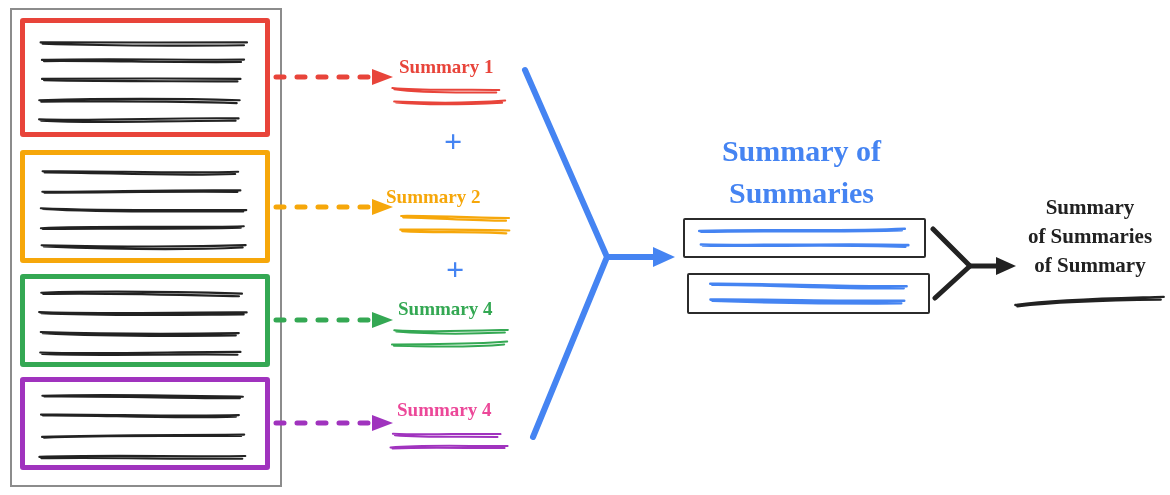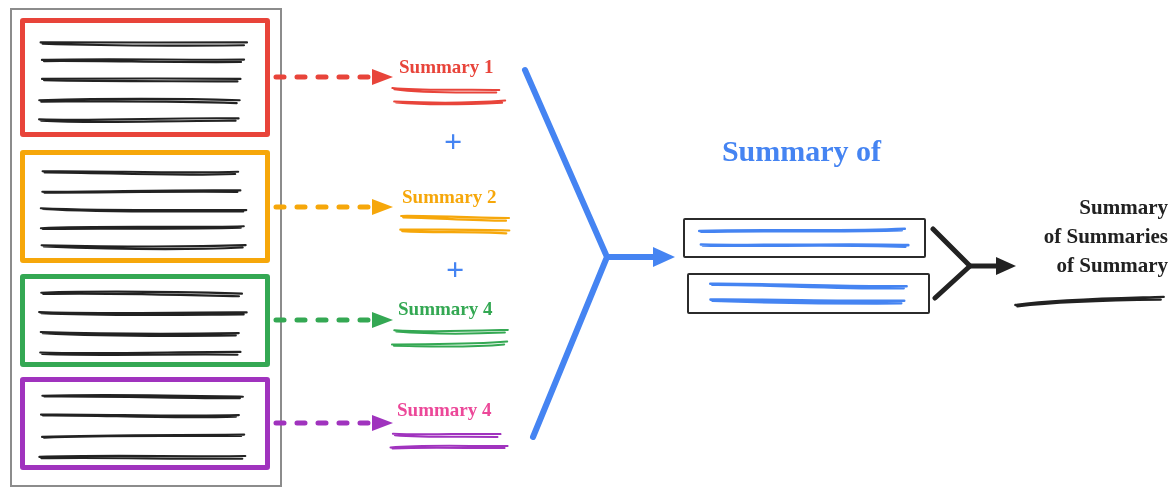--- a/index.html
+++ b/index.html
@@ -28,21 +28,21 @@
   .sum-label{font-size:19px;font-weight:700;line-height:24px;white-space:nowrap;}
   .t-red{color:#e8443a}.t-orange{color:#f6a70a}.t-green{color:#34a853}.t-purple{color:#ec4899}
   .plus{color:#4584f2;font-size:32px;font-weight:700;line-height:34px;width:60px;text-align:center;}
   
   .sos-title{width:235px;text-align:center;color:#4584f2;font-size:30px;font-weight:700;line-height:42px;}
   .sos-title span{display:block;}
   .sos-box{width:243px;background:#fff;border:2.5px solid #2b2b2b;border-radius:2px;box-sizing:border-box;}
   .sos-box svg{display:block;margin:0 auto;}
   
   .final-label{width:156px;text-align:center;color:#212121;font-size:21px;font-weight:600;line-height:29px;}
-  .final-label span{display:block;white-space:nowrap;text-align:right;}
+  .final-label span{display:block;white-space:nowrap;}
 </style>
 </head>
 <body>
 
 <div class="canvas">
 
   <div class="abs doc-frame"></div>
 
   <div class="abs doc-box b-red" style="left:20px;top:18px;height:119px;">
     <svg class="scribble" width="240" height="104" viewBox="0 0 240 104">
@@ -95,21 +95,21 @@
     <line x1="4" y1="10" x2="98" y2="10" stroke-dasharray="8 13"></line>
       <path class="head" d="M100 2 L121 10 L100 18 Z"></path>
   </svg>
 
   <div class="abs sum-label t-red" style="left:399px;top:55px;">Summary 1</div>
   <svg class="abs scribble" style="left:388px;top:82px;" width="124" height="26" viewBox="0 0 124 26">
       <path d="M4.333054889614254 6.0 C36.4 9.2 77.1 6.9 111.3 8.0M108.3 10.6 C70.7 10.2 36.4 11.6 6.333054889614254 7.3" fill="none" stroke="#e8443a" stroke-width="2" stroke-linecap="round"></path>
       <path d="M6.116475311627832 19.5 C39.4 20.9 81.7 21.2 117.2 18.6M114.2 20.8 C75.0 22.6 39.4 23.4 8.116475311627832 20.5" fill="none" stroke="#e8443a" stroke-width="2" stroke-linecap="round"></path>
     </svg>
 
-  <div class="abs sum-label t-orange" style="left:402px;top:185px;">Summary 2</div>
+  <div class="abs sum-label t-orange" style="left:386px;top:185px;">Summary 2</div>
   <svg class="abs scribble" style="left:396px;top:209px;" width="120" height="28" viewBox="0 0 120 28">
       <path d="M5.177227757022356 7.0 C37.5 6.6 78.5 9.0 113.0 9.0M110.0 11.7 C72.0 11.2 37.5 8.8 7.177227757022356 8.3" fill="none" stroke="#f6a70a" stroke-width="2.2" stroke-linecap="round"></path>
       <path d="M4.287021881568721 20.7 C37.0 20.5 78.4 20.1 113.3 21.5M110.3 24.3 C71.9 21.9 37.0 24.2 6.287021881568721 22.1" fill="none" stroke="#f6a70a" stroke-width="2.2" stroke-linecap="round"></path>
     </svg>
 
   <div class="abs sum-label t-green" style="left:398px;top:297px;">Summary 4</div>
   <svg class="abs scribble" style="left:388px;top:324px;" width="124" height="26" viewBox="0 0 124 26">
       <path d="M6.250371444621296 6.2 C40.3 8.3 83.5 6.9 119.9 5.9M116.9 8.6 C76.7 10.3 40.3 10.1 8.250371444621296 7.6" fill="none" stroke="#34a853" stroke-width="2" stroke-linecap="round"></path>
       <path d="M3.9631641977295113 20.4 C38.5 19.7 82.3 21.0 119.2 17.6M116.2 20.4 C75.4 24.1 38.5 22.1 5.963164197729512 21.8" fill="none" stroke="#34a853" stroke-width="2" stroke-linecap="round"></path>
     </svg>
@@ -124,20 +124,21 @@
   <div class="abs plus" style="left:425px;top:252px;">+</div>
 
   <svg class="abs merge-arrow c-blue" style="left:515px;top:58px;" width="170" height="390" viewBox="0 0 170 390">
     <polyline points="10,12 92,199 18,379" stroke-width="6"></polyline>
     <line x1="92" y1="199" x2="140" y2="199" stroke-width="6"></line>
     <path class="head" d="M138 189 L160 199 L138 209 Z"></path>
   </svg>
 
   <div class="abs sos-title" style="left:684px;top:130px;">
     <span>Summary of</span>
+    <span>Summaries</span>
   </div>
   <div class="abs sos-box" style="left:683px;top:218px;height:40px;">
     <svg class="scribble" width="236" height="34" viewBox="0 0 236 34">
         <path d="M12.255449946157379 11.0 C73.9 9.0 152.0 12.0 217.8 8.8M214.8 10.3 C139.7 12.6 73.9 9.9 14.255449946157379 11.8" fill="none" stroke="#4584f2" stroke-width="2.6" stroke-linecap="round"></path>
         <path d="M13.885921884275005 24.5 C76.1 26.1 155.0 23.1 221.3 25.1M218.3 26.8 C142.5 23.9 76.1 26.9 15.885921884275005 25.4" fill="none" stroke="#4584f2" stroke-width="2.6" stroke-linecap="round"></path>
       </svg>
   </div>
   <div class="abs sos-box" style="left:687px;top:273px;height:41px;">
     <svg class="scribble" width="236" height="35" viewBox="0 0 236 35">
         <path d="M19.282938366421934 8.8 C78.2 8.3 152.8 12.2 215.6 11.2M212.6 13.2 C141.0 13.8 78.2 9.4 21.282938366421934 9.7" fill="none" stroke="#4584f2" stroke-width="2.6" stroke-linecap="round"></path>

